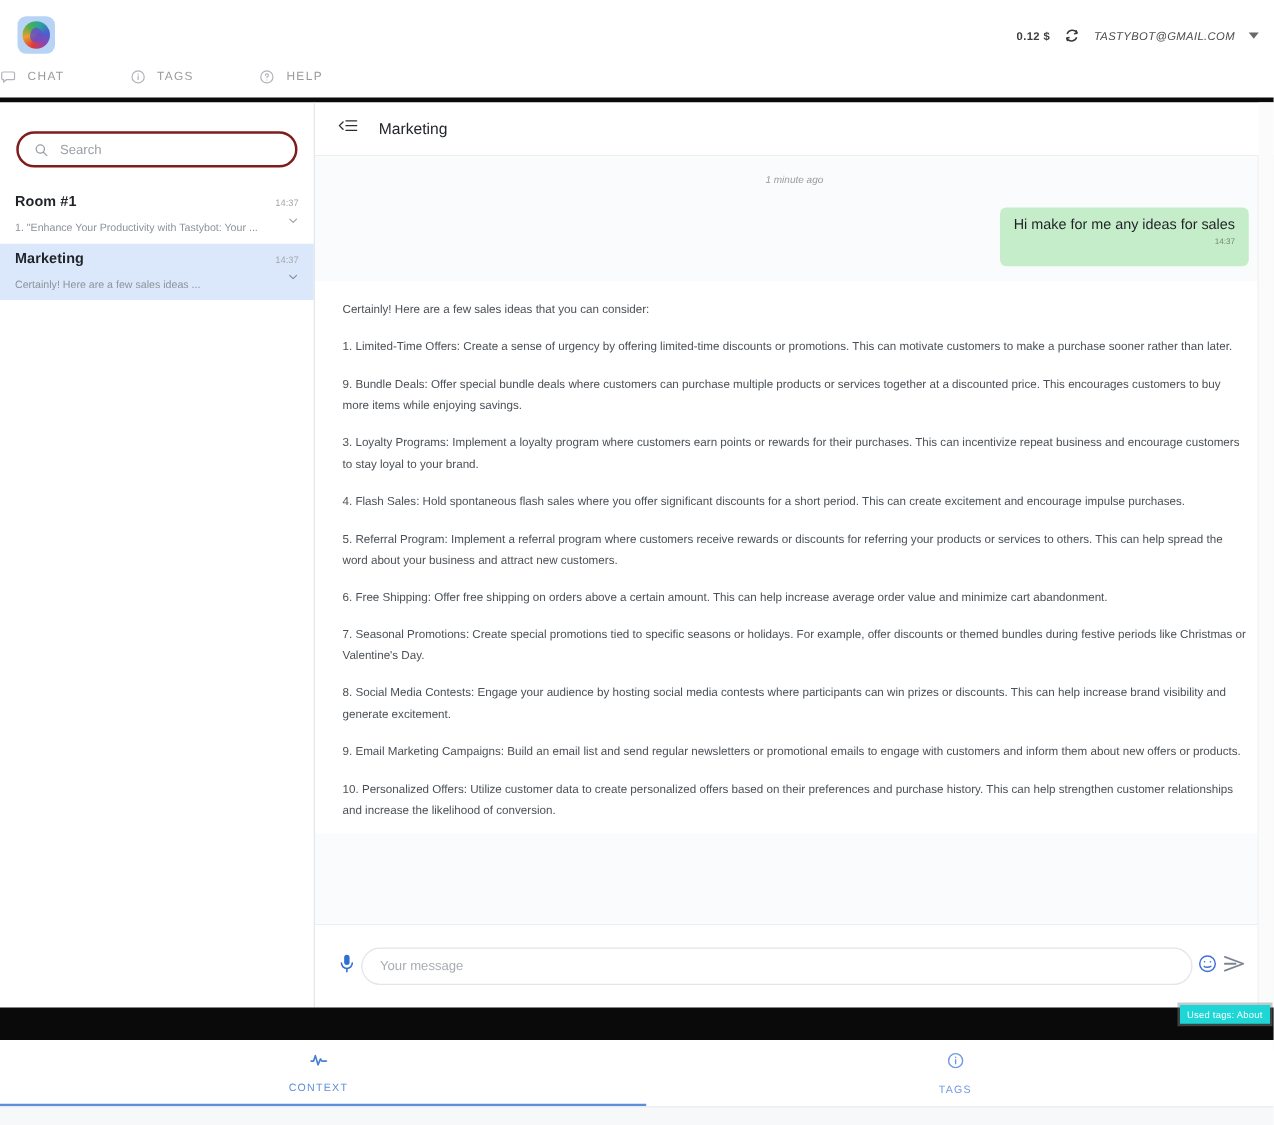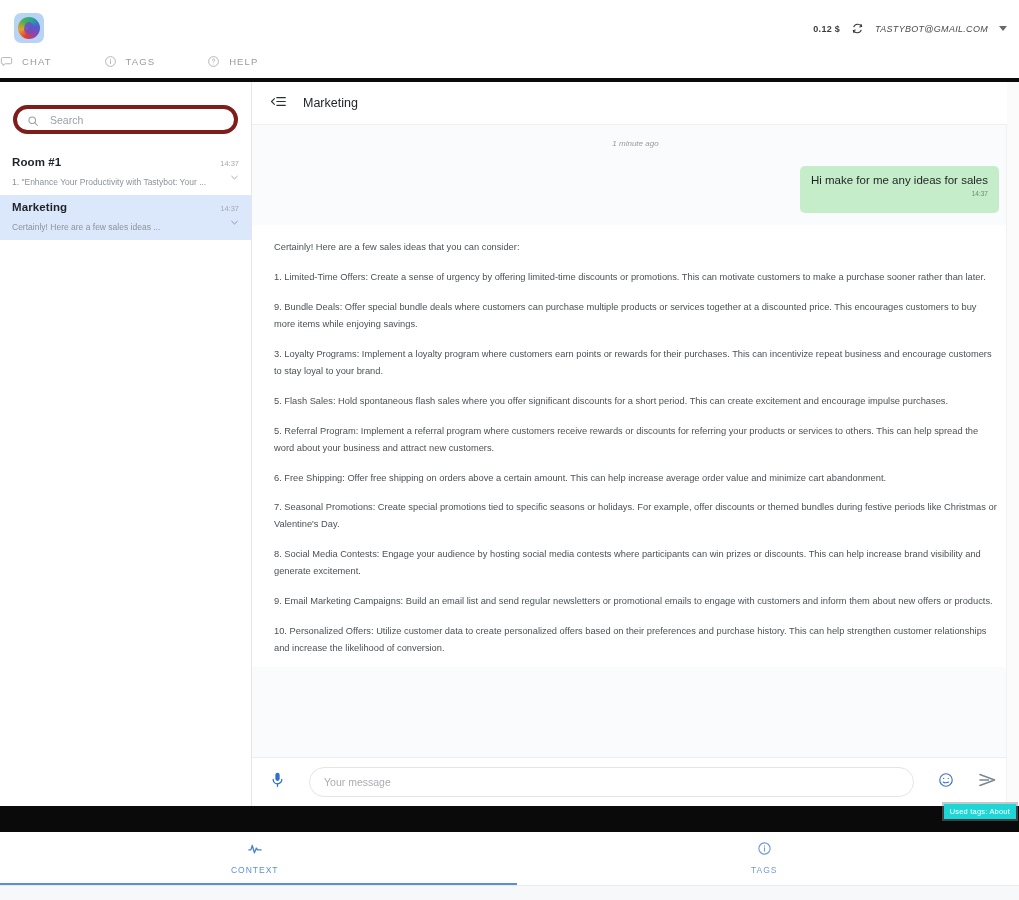--- a/index.html
+++ b/index.html
@@ -52,21 +52,21 @@
   
   .sidebar { width:252px; background:#fff; border-right:1px solid #e4e6ea; position:relative; }
   .addroom {
     margin:10px 6px 0 6px; height:32px; background:#1769d6; border-radius:4px;
     display:flex; align-items:center; justify-content:center; gap:10px;
     color:#fff; font-size:10.5px; font-weight:700; letter-spacing:1.2px; cursor:pointer;
     box-shadow:0 1px 3px rgba(0,0,0,.25);
   }
   .search-wrap { margin:23px 13px 0 13px; position:relative; }
   .search {
-    width:100%; height:29px; border:4px solid #7f1d1d; border-radius:16px;
+    width:100%; height:29px; border:2px solid #7f1d1d; border-radius:16px;
     padding:0 12px 0 33px; font-size:10.5px; color:#6b6b6b;
     font-family:"Liberation Sans",sans-serif; outline:none; background:#fff;
   }
   .search::placeholder{ color:#9aa0a6; }
   .search-ico { position:absolute; left:14px; top:8px; }
 
   .roomlist { margin-top:16px; }
   .room { padding:6px 12px 8px 12px; cursor:pointer; position:relative; }
   .room.active { background:#dbe8fb; }
   .room-top { display:flex; align-items:baseline; justify-content:space-between; }
@@ -88,21 +88,21 @@
     max-width:420px; position:relative;
   }
   .bubble-user .txt { font-size:11.5px; color:#1e2226; line-height:1.25; }
   .bubble-user .t { text-align:right; font-size:6.5px; color:#6f8a70; margin-top:3px; }
 
   .assistant { background:#fff; margin:12px -20px 0 -20px; padding:14px 22px 10px 22px; }
   .assistant p { font-size:9.3px; color:#4b5157; line-height:1.82; margin-bottom:13px; }
   .assistant p:last-child{ margin-bottom:0; }
 
   
-  .composer { height:49px; display:flex; align-items:center; gap:24px; padding:0 22px 0 18px; background:#fff; border-top:1px solid #eceef0;}
+  .composer { height:67px; display:flex; align-items:center; gap:4px; padding:0 22px 0 18px; background:#fff; border-top:1px solid #eceef0;}
   .mic { cursor:pointer; }
   .msg-input {
     flex:1; height:30px; border:1px solid #e2e5e9; border-radius:16px;
     padding:0 14px; font-size:10.5px; color:#555; background:#fff; outline:none;
     font-family:"Liberation Sans",sans-serif;
   }
   .msg-input::placeholder{ color:#a9adb3; }
   .emoji, .send { cursor:pointer; }
 
   
@@ -241,21 +241,21 @@
             <div class="txt">Hi make for me any ideas for sales</div>
             <div class="t">14:37</div>
           </div>
         </div>
 
         <div class="assistant">
           <p>Certainly! Here are a few sales ideas that you can consider:</p>
           <p>1. Limited-Time Offers: Create a sense of urgency by offering limited-time discounts or promotions. This can motivate customers to make a purchase sooner rather than later.</p>
           <p>9. Bundle Deals: Offer special bundle deals where customers can purchase multiple products or services together at a discounted price. This encourages customers to buy more items while enjoying savings.</p>
           <p>3. Loyalty Programs: Implement a loyalty program where customers earn points or rewards for their purchases. This can incentivize repeat business and encourage customers to stay loyal to your brand.</p>
-          <p>5. Flash Sales: Hold spontaneous flash sales where you offer significant discounts for a short period. This can create excitement and encourage impulse purchases.</p>
+          <p>4. Flash Sales: Hold spontaneous flash sales where you offer significant discounts for a short period. This can create excitement and encourage impulse purchases.</p>
           <p>5. Referral Program: Implement a referral program where customers receive rewards or discounts for referring your products or services to others. This can help spread the word about your business and attract new customers.</p>
           <p>6. Free Shipping: Offer free shipping on orders above a certain amount. This can help increase average order value and minimize cart abandonment.</p>
           <p>7. Seasonal Promotions: Create special promotions tied to specific seasons or holidays. For example, offer discounts or themed bundles during festive periods like Christmas or Valentine's Day.</p>
           <p>8. Social Media Contests: Engage your audience by hosting social media contests where participants can win prizes or discounts. This can help increase brand visibility and generate excitement.</p>
           <p>9. Email Marketing Campaigns: Build an email list and send regular newsletters or promotional emails to engage with customers and inform them about new offers or products.</p>
           <p>10. Personalized Offers: Utilize customer data to create personalized offers based on their preferences and purchase history. This can help strengthen customer relationships and increase the likelihood of conversion.</p>
         </div>
       </div>
 
       <div class="composer">

